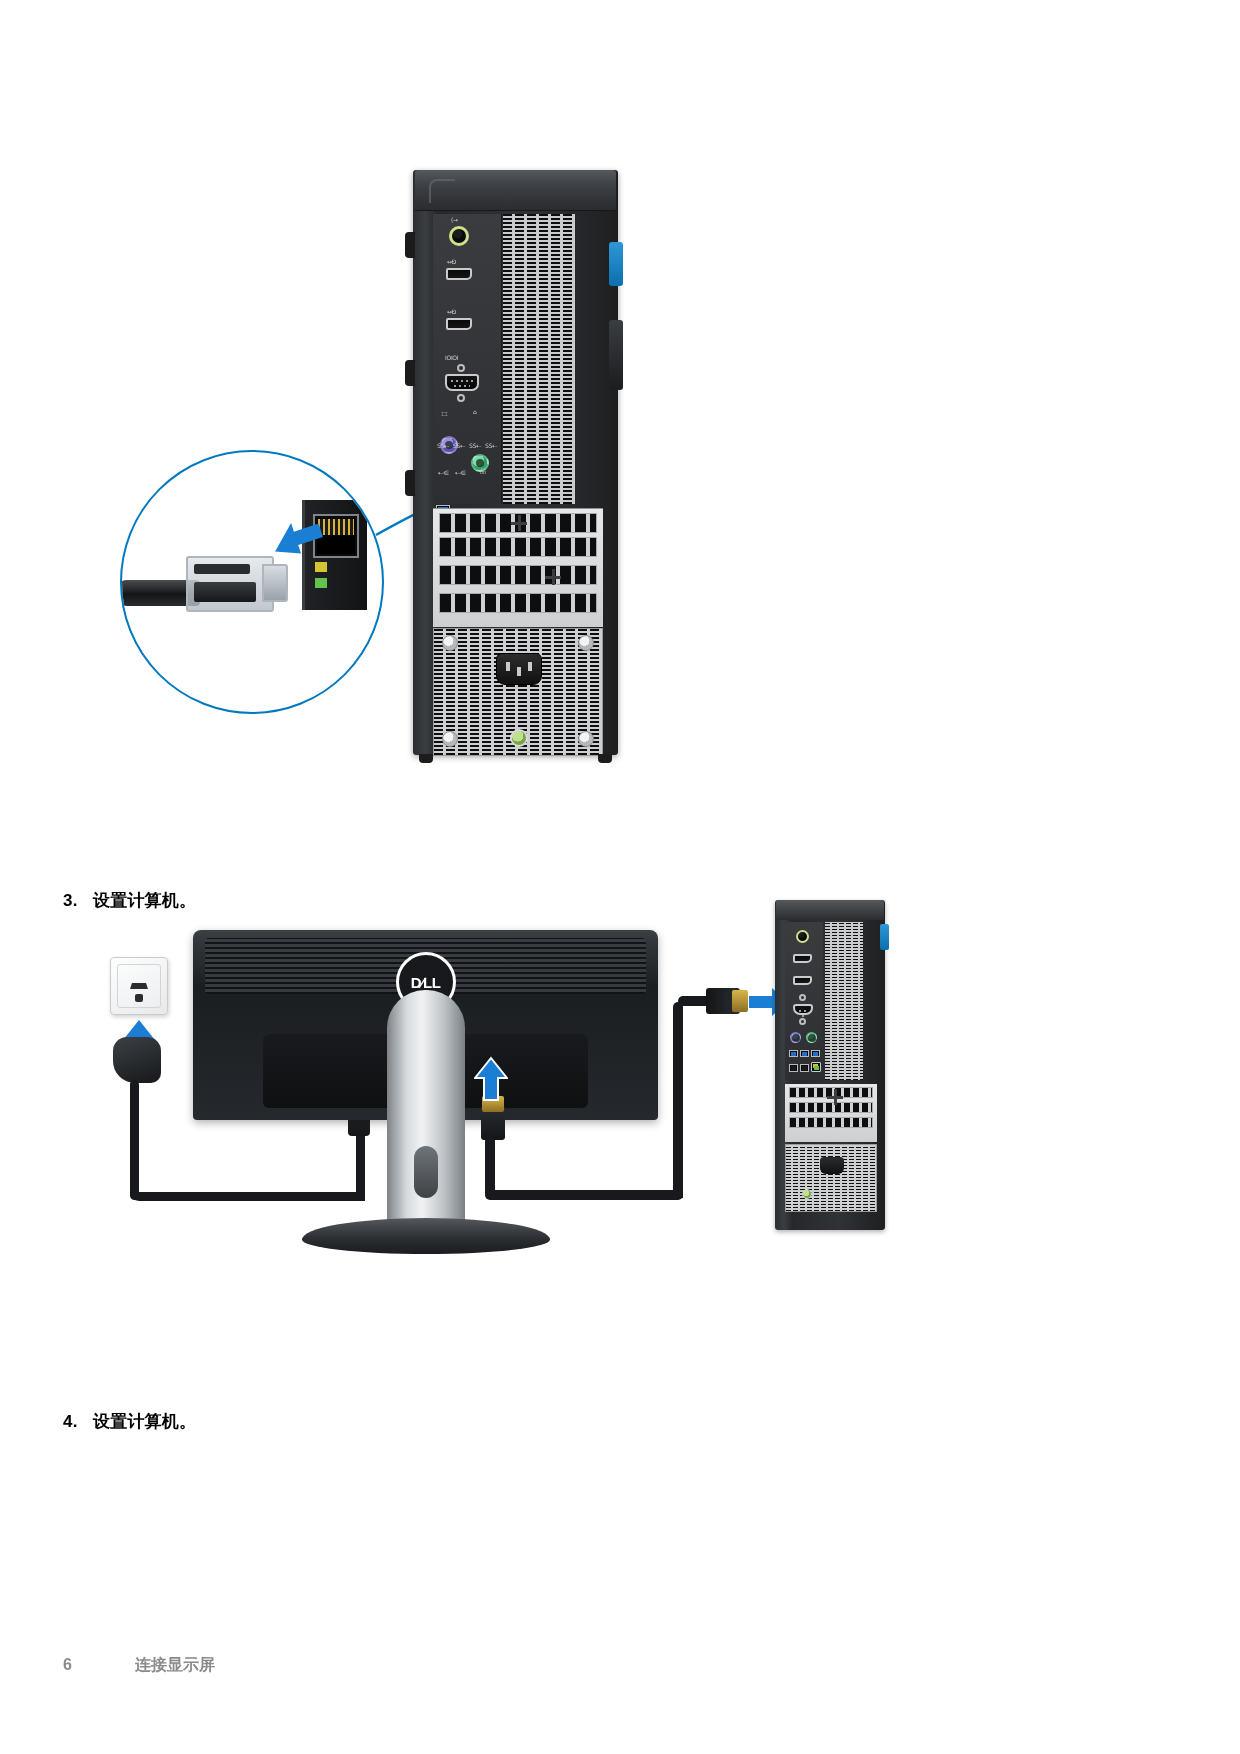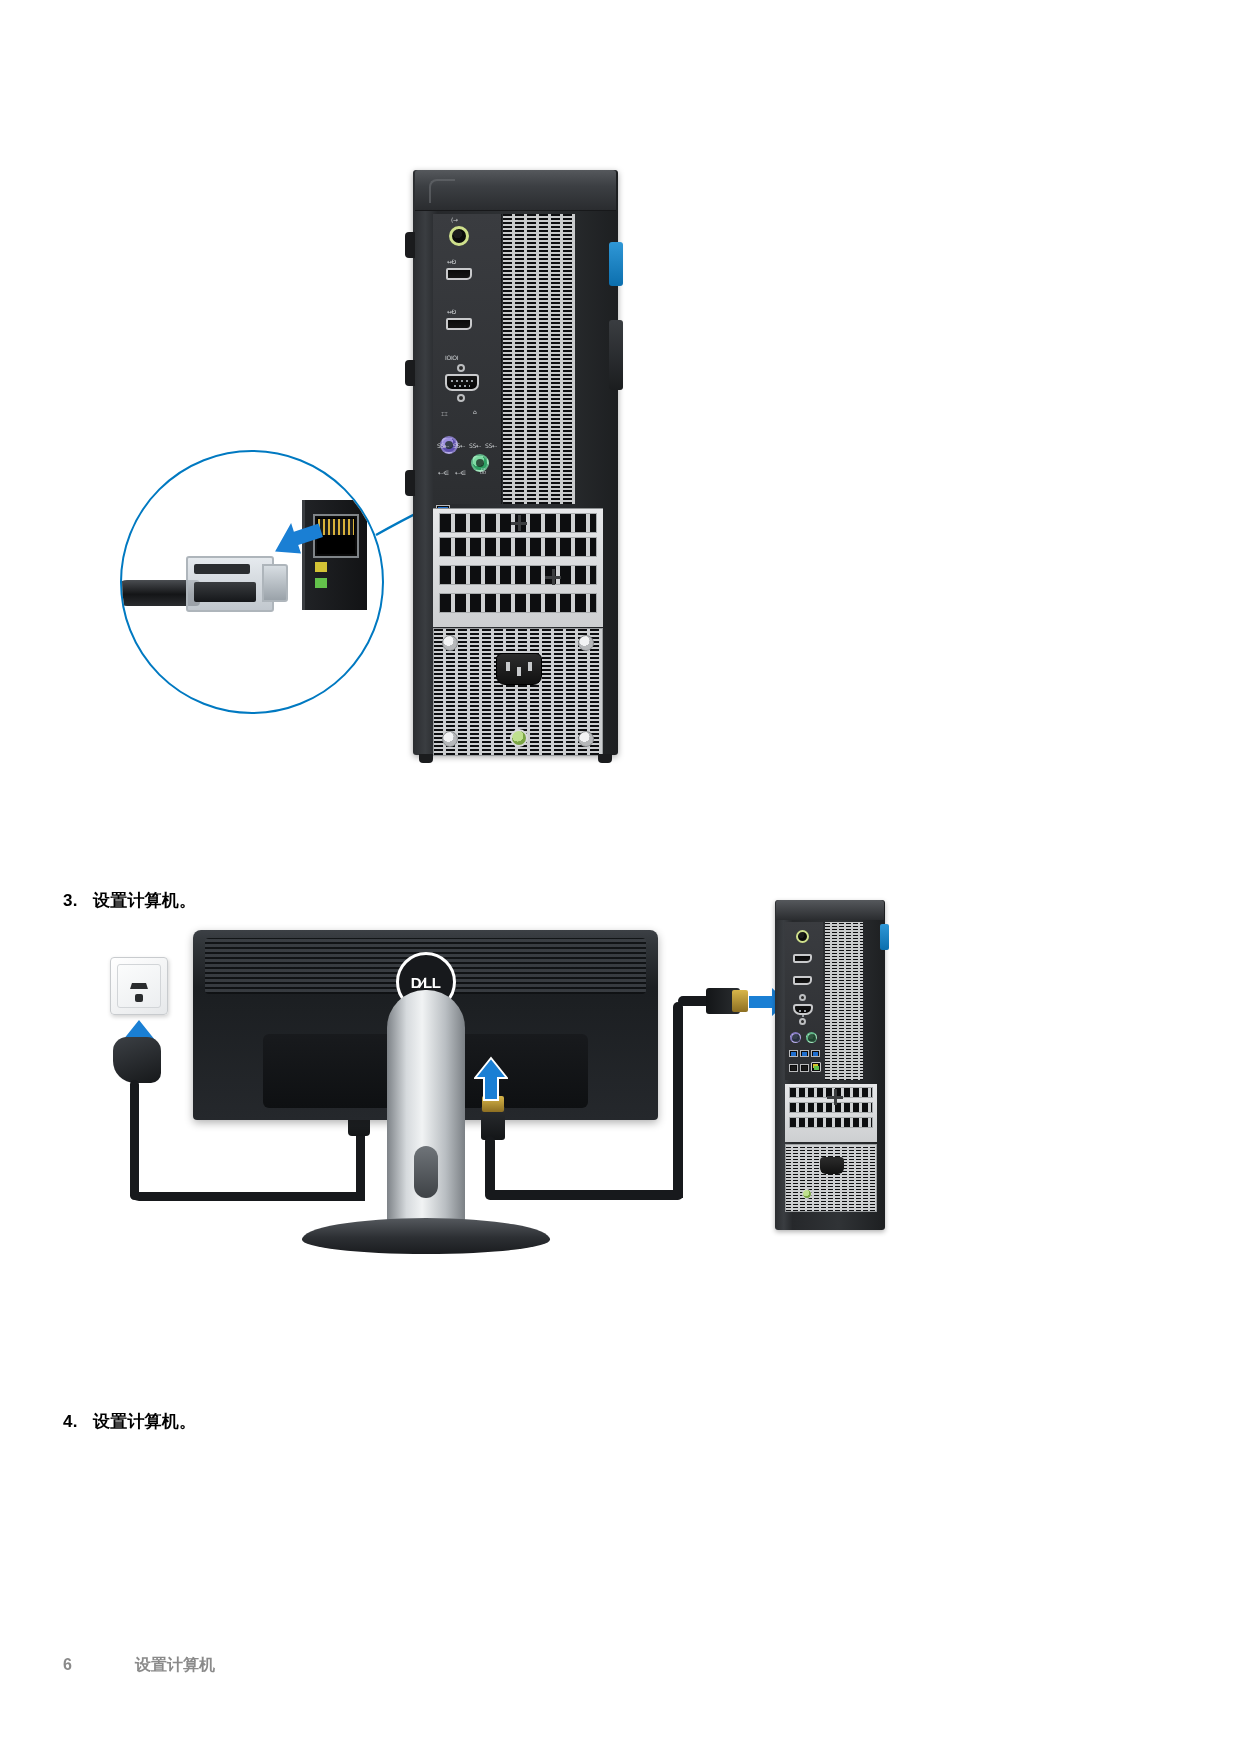--- a/index.html
+++ b/index.html
@@ -592,16 +592,16 @@
     </div>
   </div>
 
   <div class="step" style="left:63px; top:1410px;">
     <span class="num">4.</span>
     <span class="txt">设置计算机。</span>
   </div>
 
   <div class="footer">
     <span class="pg">6</span>
-    <span>设置计算机</span>
+    <span>连接显示屏</span>
   </div>
 
 </div>
 
 </body></html>

